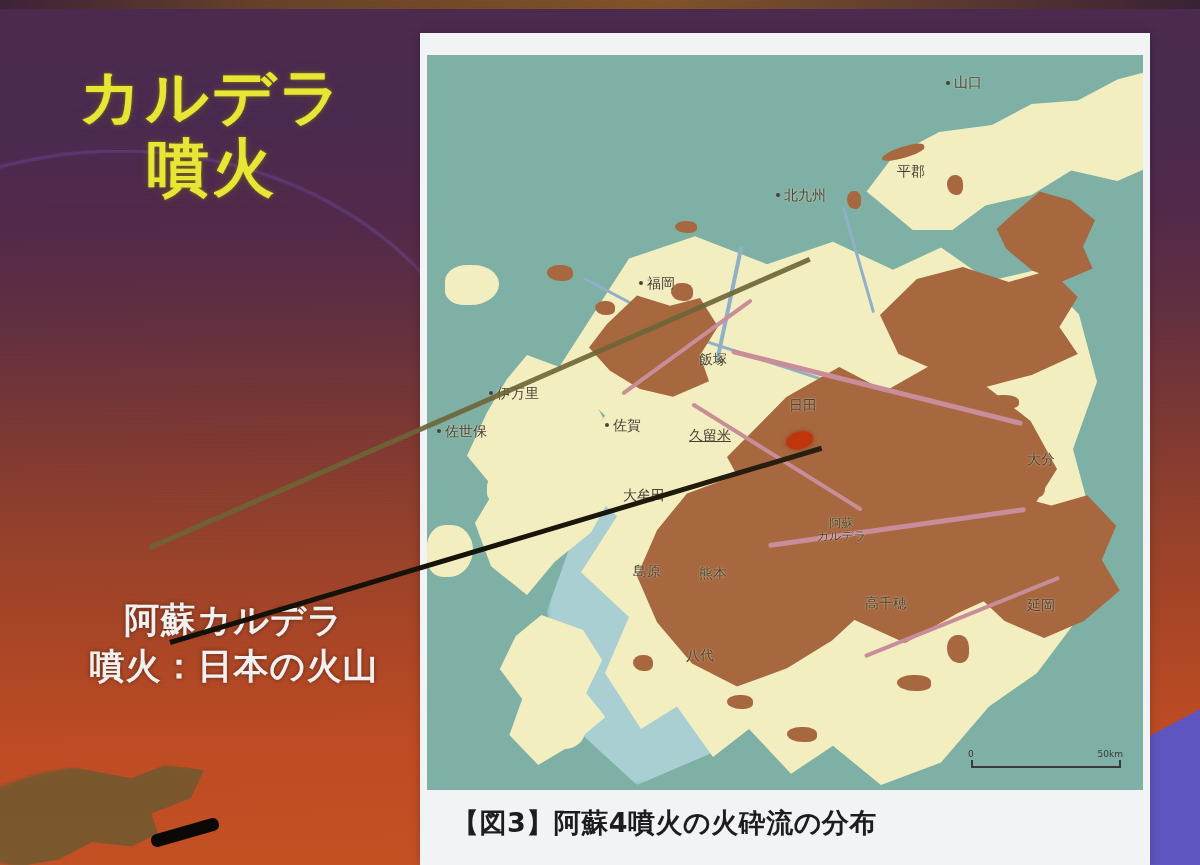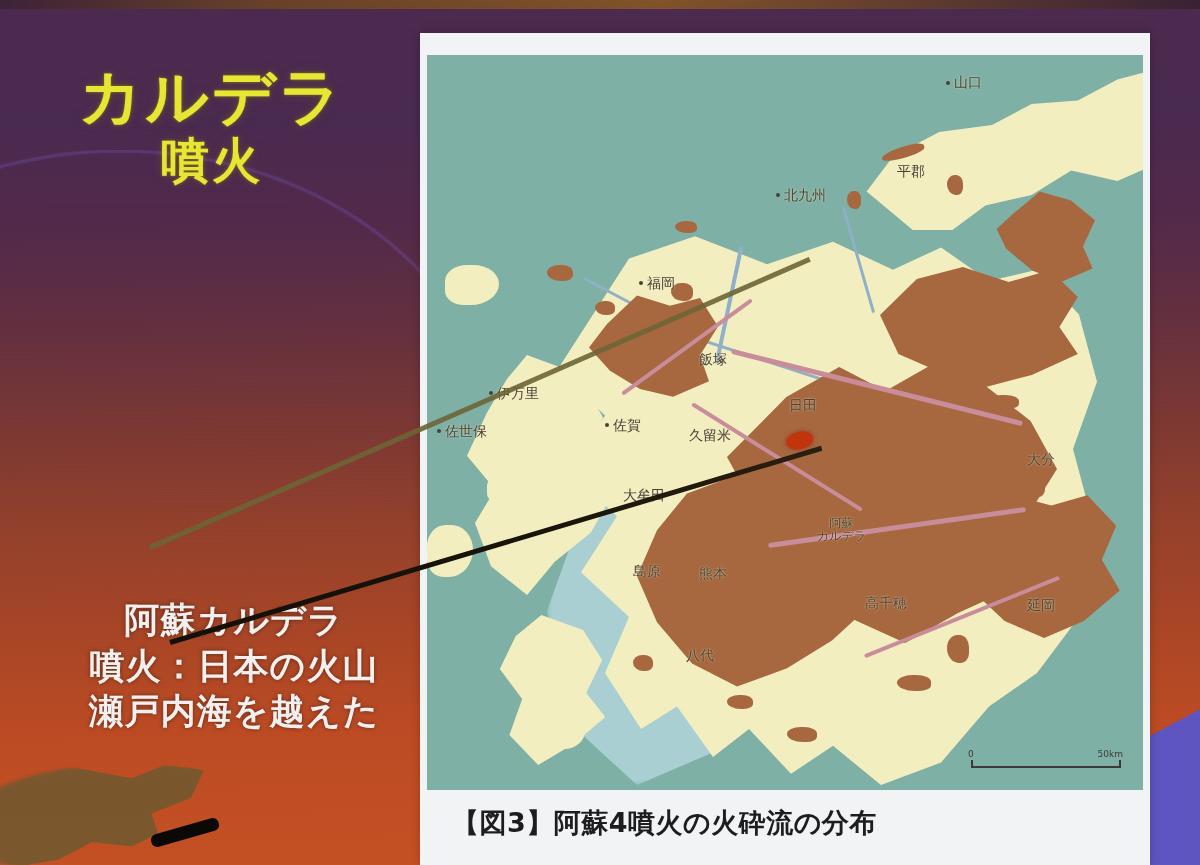--- a/index.html
+++ b/index.html
@@ -69,21 +69,21 @@
     text-align:center; line-height:1.14;
   }
   .title-line{
     font-family:"DejaVu Sans","Liberation Sans",sans-serif;
     font-weight:700;
     font-size:62px;
     letter-spacing:3px;
     color:#e8e635;
     text-shadow:0 0 3px rgba(180,180,0,.55), 0 0 10px rgba(120,120,0,.35);
   }
-  .title-line.l2{ font-size:48px; }
+  .title-line.l2{ font-size:62px; }
 
   
   .left-note{
     position:absolute; left:44px; top:598px; width:380px;
     text-align:center; line-height:1.30;
   }
   .left-note .nline{
     font-family:"DejaVu Sans","Liberation Sans",sans-serif;
     font-weight:700;
     font-size:35px;
@@ -271,21 +271,20 @@
   <div class="slide-noise"></div>
 
   <div class="title-block">
     <div class="title-line">カルデラ</div>
     <div class="title-line l2">噴火</div>
   </div>
 
   <div class="left-note">
     <div class="nline">阿蘇カルデラ</div>
     <div class="nline">噴火：日本の火山</div>
-    <div class="nline">瀬戸内海を越えた</div>
   </div>
 
   <div class="figure-panel">
 
     <div class="map-frame">
       <div class="sea"></div>
       <div class="sea-inner"></div>
 
       <div class="land honshu"></div>
       <div class="land kyushu"></div>
@@ -358,21 +357,21 @@
 
       <div class="mdot" style="left:62px;  top:336px;"></div>
       <div class="mlabel" style="left:70px;  top:330px;">伊万里</div>
 
       <div class="mdot" style="left:10px;  top:374px;"></div>
       <div class="mlabel" style="left:18px;  top:368px;">佐世保</div>
 
       <div class="mdot" style="left:178px; top:368px;"></div>
       <div class="mlabel" style="left:186px; top:362px;">佐賀</div>
 
-      <div class="mlabel" style="left:262px; top:372px;">久留米</div>
+      <div class="mlabel" style="left:262px; top:372px;text-decoration:underline;">久留米</div>
       <div class="mlabel" style="left:196px; top:432px;">大牟田</div>
       <div class="mlabel" style="left:206px; top:508px;">島原</div>
       <div class="mlabel" style="left:272px; top:510px;">熊本</div>
       <div class="mlabel" style="left:259px; top:592px;">八代</div>
       <div class="mlabel" style="left:600px; top:396px;">大分</div>
       <div class="mlabel" style="left:600px; top:542px;">延岡</div>
       <div class="mlabel" style="left:438px; top:540px;text-align:right;">高千穂</div>
 
       <div class="scalebar">
         <div class="lab0">0</div>

